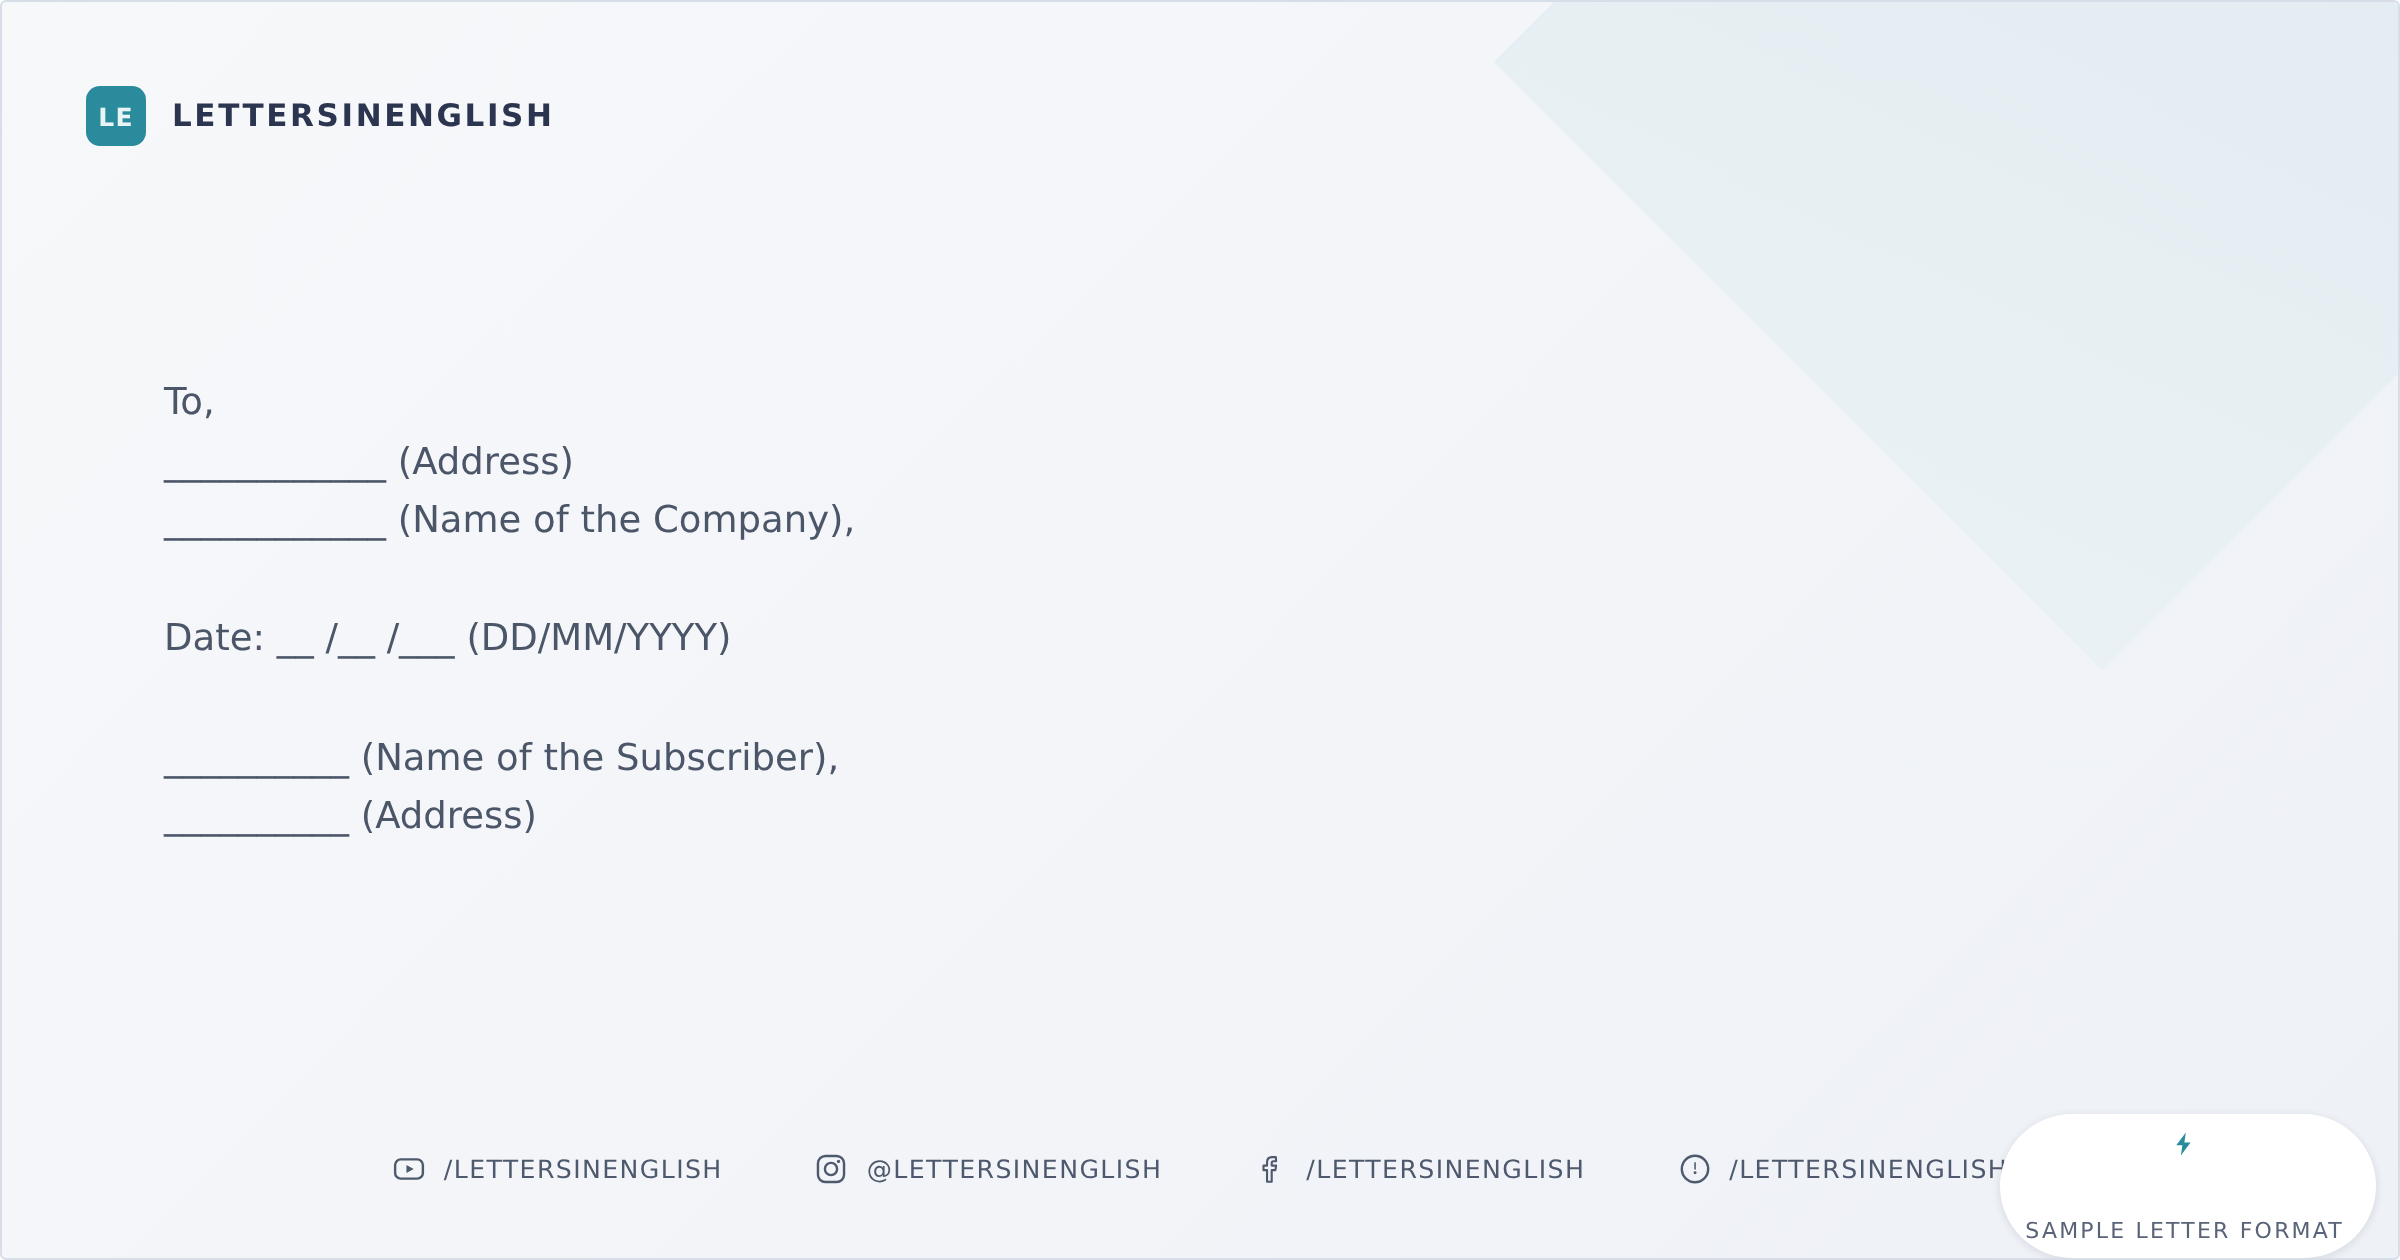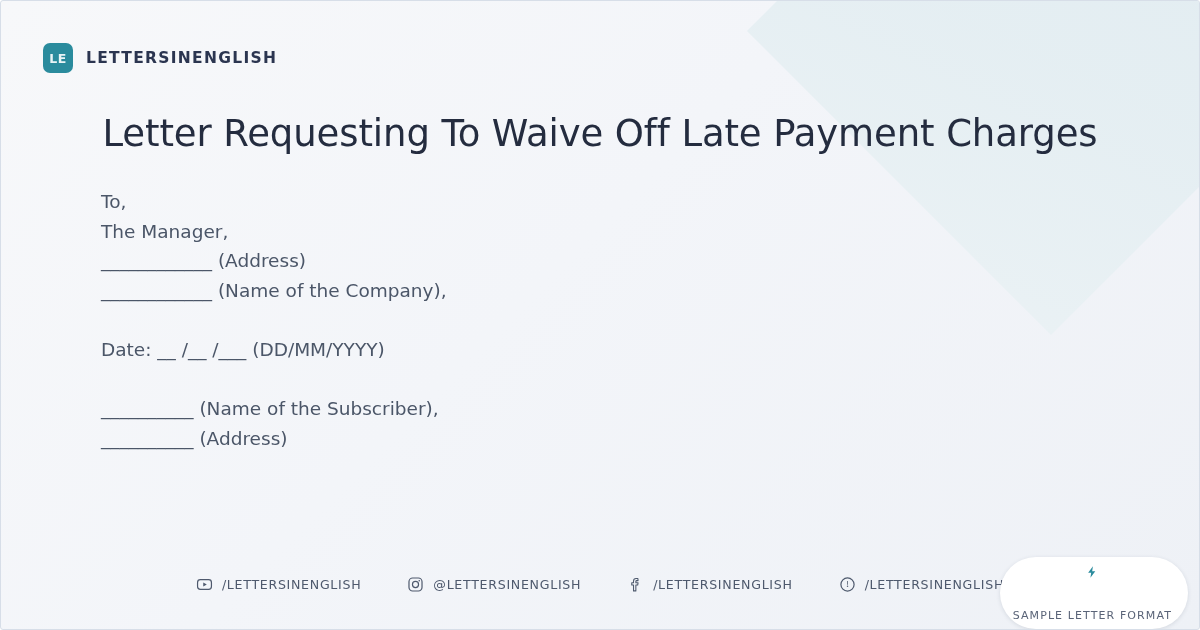--- a/index.html
+++ b/index.html
@@ -88,21 +88,21 @@
   
   .letter {
     position: absolute;
     left: 81px;
     top: 186px;
     width: 820px;
     font-size: 18.5px;
     line-height: 29.6px;
     color: #4b5668;
   }
-  .letter .line { white-space: pre; margin-left: 19px; }
+  .letter .line { white-space: pre; }
   .letter .gap { height: 29.6px; }
 
   
   .footer {
     position: absolute;
     left: 0;
     right: 0;
     bottom: 36px;
     display: flex;
     justify-content: center;
@@ -146,25 +146,23 @@
 
 <div class="canvas">
 
   <div class="deco-diamond"></div>
 
   <div class="brand">
     <div class="brand-mark">LE</div>
     <div class="brand-name">LETTERSINENGLISH</div>
   </div>
 
-  <div class="title">Letter Requesting To Waive Off Late Payment Charges</div>
 
   <div class="letter">
     <div class="line">To,</div>
-    <div class="line">The Manager,</div>
     <div class="line">____________ (Address)</div>
     <div class="line">____________ (Name of the Company),</div>
     <div class="gap"></div>
     <div class="line">Date: __ /__ /___ (DD/MM/YYYY)</div>
     <div class="gap"></div>
     <div class="line">__________ (Name of the Subscriber),</div>
     <div class="line">__________ (Address)</div>
   </div>
 
   <div class="footer">

